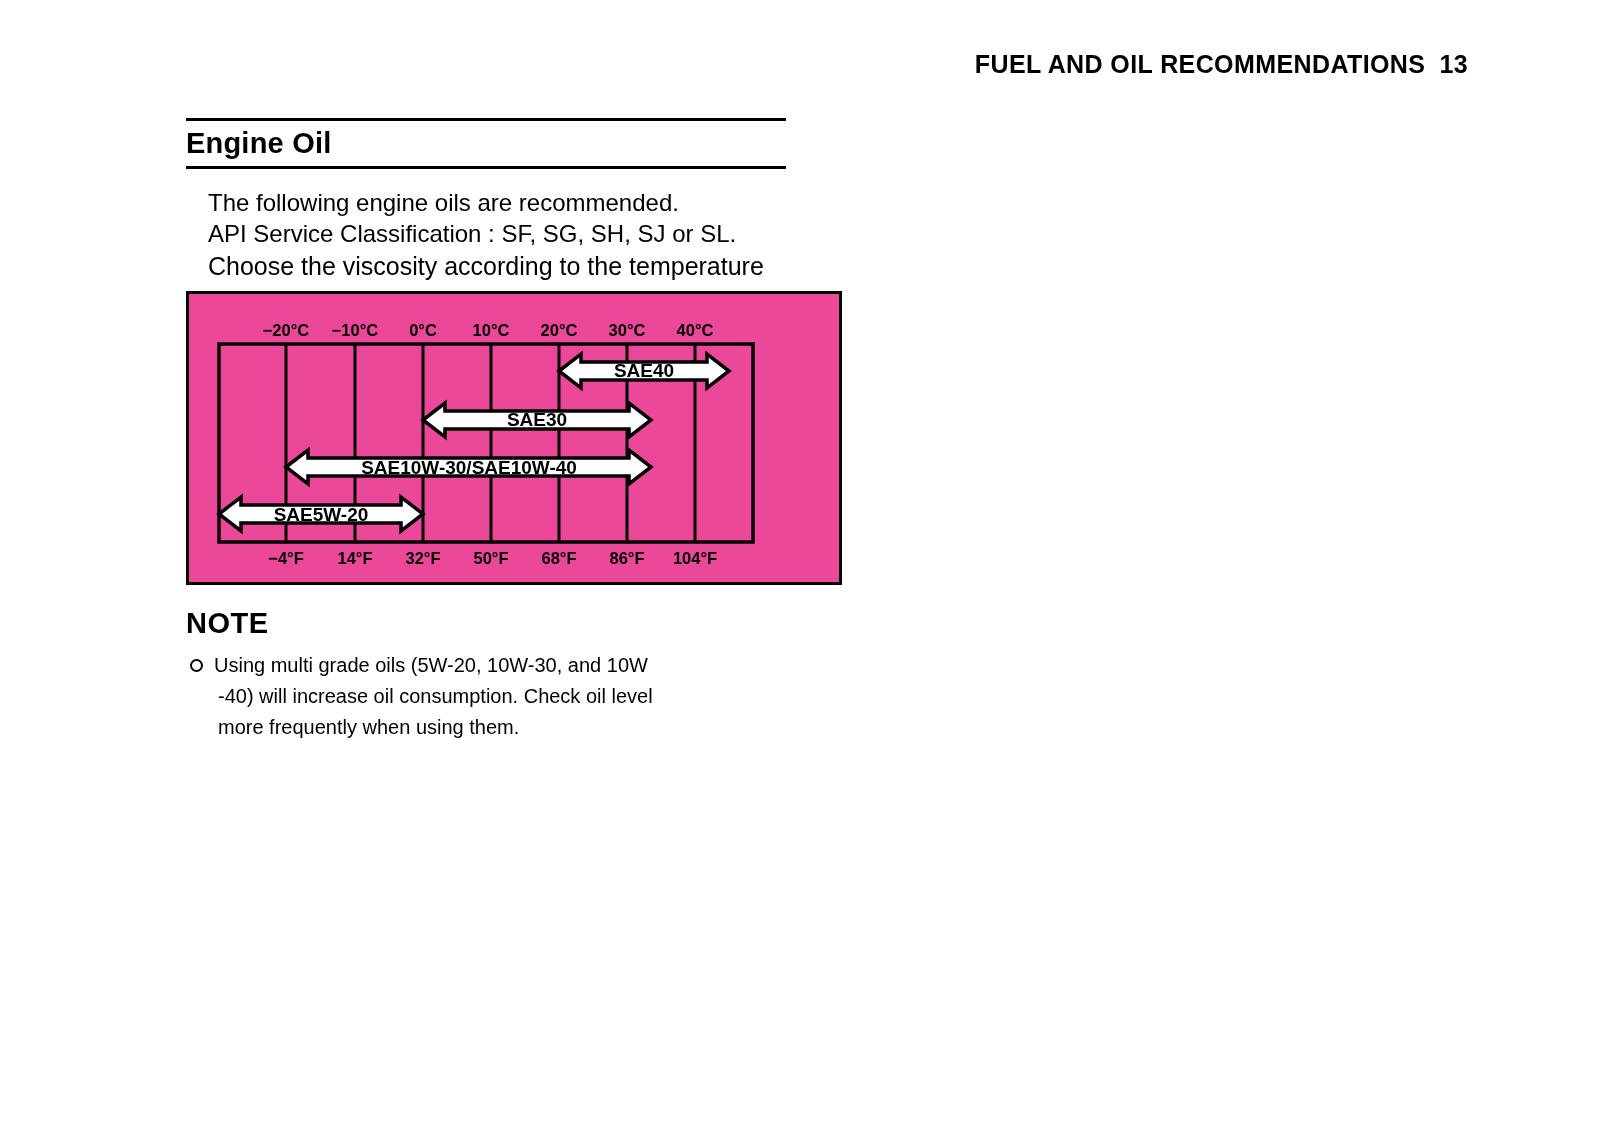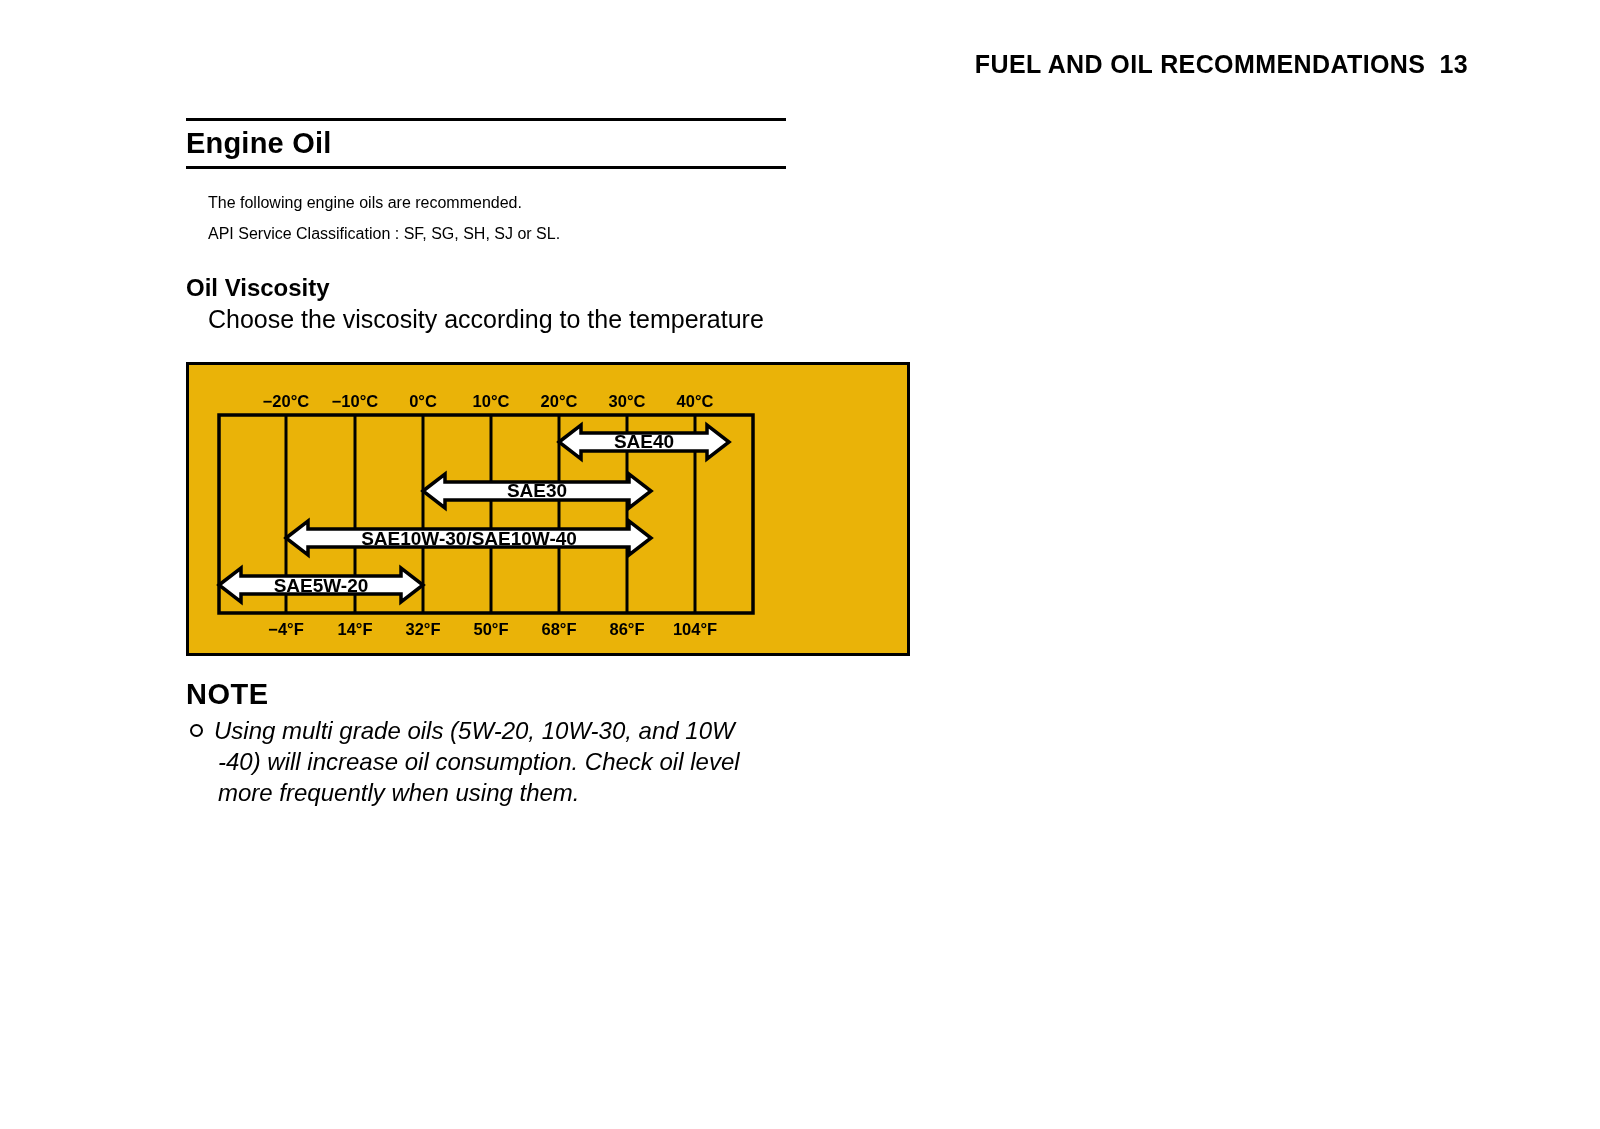--- a/index.html
+++ b/index.html
@@ -48,21 +48,21 @@
   }
 
   .section-title {
     font-size: 29px;
     font-weight: bold;
     padding: 6px 0 6px 0;
     letter-spacing: 0.2px;
   }
 
   .para {
-    font-size: 16px;
+    font-size: 24px;
     line-height: 31px;
     margin-top: 18px;
   }
   .para .indent {
     display: block;
     padding-left: 22px;
   }
 
   .subhead {
     font-size: 24px;
@@ -73,44 +73,43 @@
     font-size: 25px;
     line-height: 31px;
     margin-top: 2px;
   }
   .subpara .l1 { display: block; padding-left: 22px; }
   .subpara .l2 { display: block; padding-left: 0px; }
 
   
   .chart-outer {
     position: relative;
-    margin-top: 27px;
-    width: 724px;
+    margin-top: 9px;
+    width: 656px;
     height: 294px;
     border: 3px solid #000;
     box-sizing: border-box;
-    background: #eab308;
+    background: #ec4899;
   }
   .chart-svg {
     position: absolute;
     left: 0; top: 0;
   }
 
   
   .note-title {
     text-align: left;
     font-size: 29px;
     font-weight: bold;
     margin-top: 22px;
     letter-spacing: 0.5px;
   }
   .note-body {
-    margin-top: 4px;
-    font-size: 24px;
-    font-style: italic;
+    margin-top: 10px;
+    font-size: 20px;
     line-height: 31px;
     position: relative;
     padding-left: 28px;
   }
   .note-bullet {
     position: absolute;
     left: 4px;
     top: 9px;
     width: 13px;
     height: 13px;
@@ -132,21 +131,20 @@
 
   <div class="rule-top"></div>
   <div class="section-title">Engine Oil</div>
   <div class="rule-bottom"></div>
 
   <div class="para">
     <span class="indent">The following engine oils are recommended.</span>
     <span class="indent">API Service Classification : SF, SG, SH, SJ or SL.</span>
   </div>
 
-  <div class="subhead">Oil Viscosity</div>
   <div class="subpara">
     <span class="l1">Choose the viscosity according to the temperature</span>
   </div>
 
   <div class="chart-outer">
     <svg class="chart-svg" width="594" height="288" viewBox="0 0 594 288">
       <defs></defs>
 
       <g stroke="#000" fill="none">
         <rect x="30" y="50" width="534" height="198" stroke-width="3.5"></rect>

